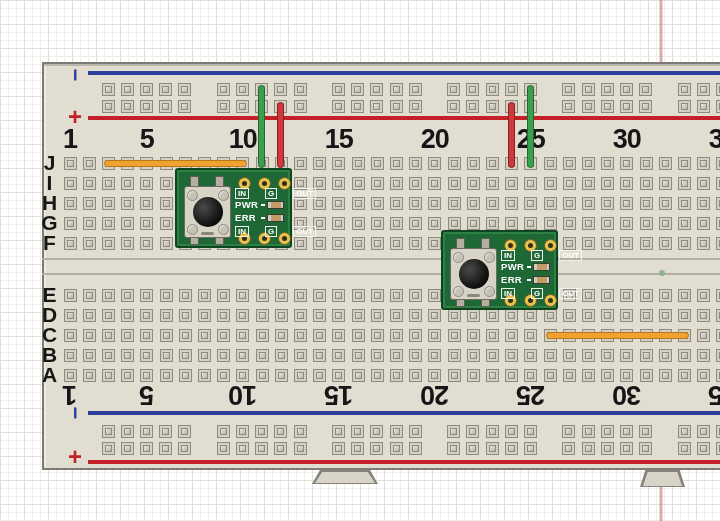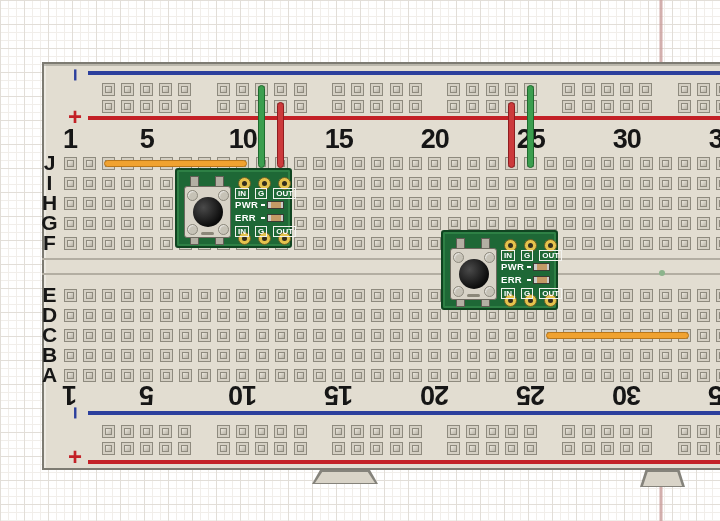--- a/index.html
+++ b/index.html
@@ -35,21 +35,21 @@
   .leg{position:absolute;width:9px;height:12px;background:#b3afa3;border:1px solid #605d54;box-sizing:border-box;}
   .btnbody{position:absolute;left:7px;top:16px;width:47px;height:52px;background:#d8d3c7;
     border:1px solid #6e6a60;border-radius:3px;box-sizing:border-box;}
   .bcirc{position:absolute;width:11px;height:11px;border-radius:50%;background:#c6c2b6;border:1px solid #8d897d;
     box-shadow:inset 1px 1px 1px rgba(255,255,255,.6);box-sizing:border-box;}
   .bcap{position:absolute;width:30px;height:30px;border-radius:50%;
     background:radial-gradient(circle at 35% 35%,#4a4a4a,#0c0c0c 70%);}
   .bnotch{position:absolute;width:13px;height:3px;background:#8b8779;border-radius:2px;}
   .pad{position:absolute;width:13px;height:13px;border-radius:50%;background:#e5c34d;border:1px solid #6d5f24;box-sizing:border-box;}
   .pad::before{content:"";position:absolute;left:3px;top:3px;right:3px;bottom:3px;border-radius:50%;background:#332e1e;}
-  .chips{position:absolute;display:flex;gap:6px;align-items:flex-end;}
+  .chips{position:absolute;display:flex;gap:16px;align-items:flex-end;}
   .chip{display:inline-block;border:1px solid #f2f2ee;color:#fff;font-size:8px;font-weight:bold;
     line-height:9px;padding:0 2px;letter-spacing:0;}
   .ptxt{position:absolute;color:#fff;font-weight:bold;font-size:9.5px;line-height:10px;letter-spacing:.3px;}
   .led{position:absolute;width:17px;height:8px;border:1px solid #3a3a32;box-sizing:border-box;
     background:linear-gradient(to right,#cbcbc9 0 3px,#c49a66 3px 13px,#cbcbc9 13px 17px);}
   .leddash{position:absolute;width:4px;height:2px;background:#fff;}
   .foot{position:absolute;clip-path:polygon(12% 0,88% 0,100% 100%,0 100%);background:#85837b;}
   .foot>div{position:absolute;left:3px;right:3px;top:2px;bottom:1px;
     clip-path:polygon(12% 0,88% 0,100% 100%,0 100%);background:#d9d4c8;}
 </style>

